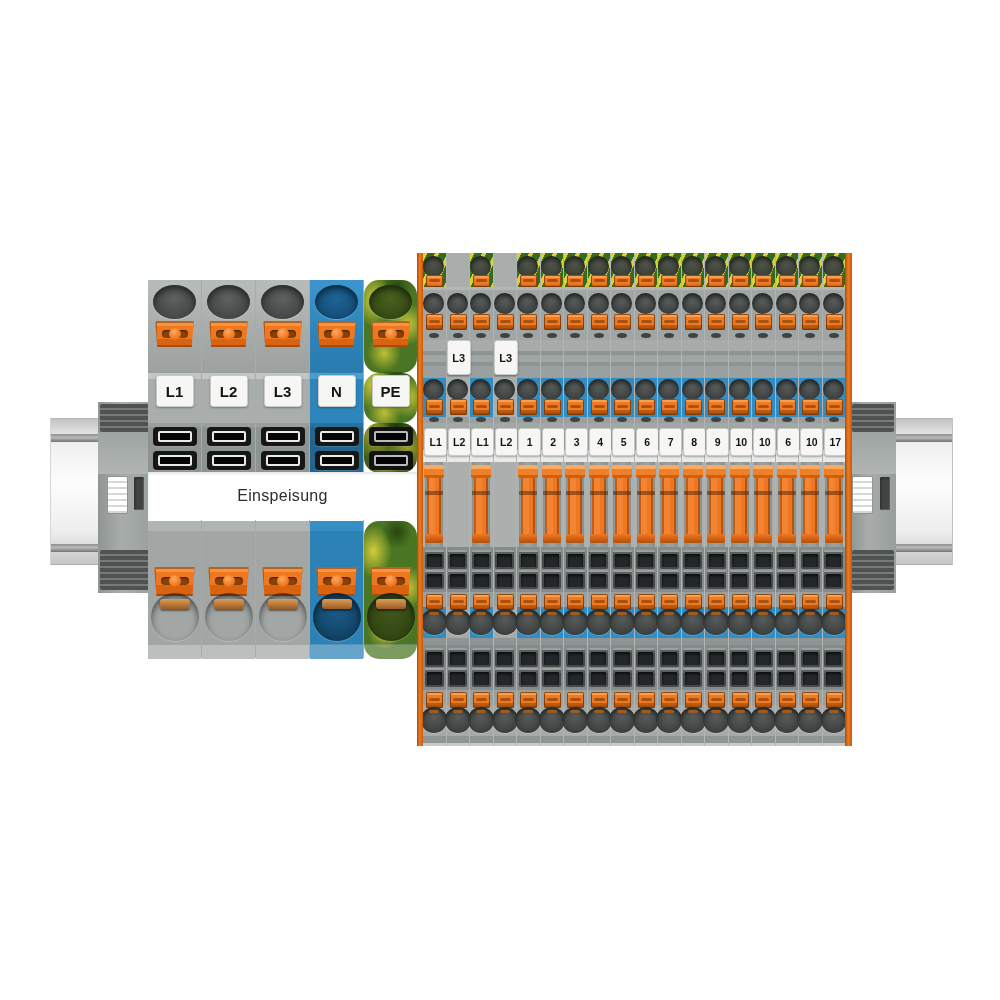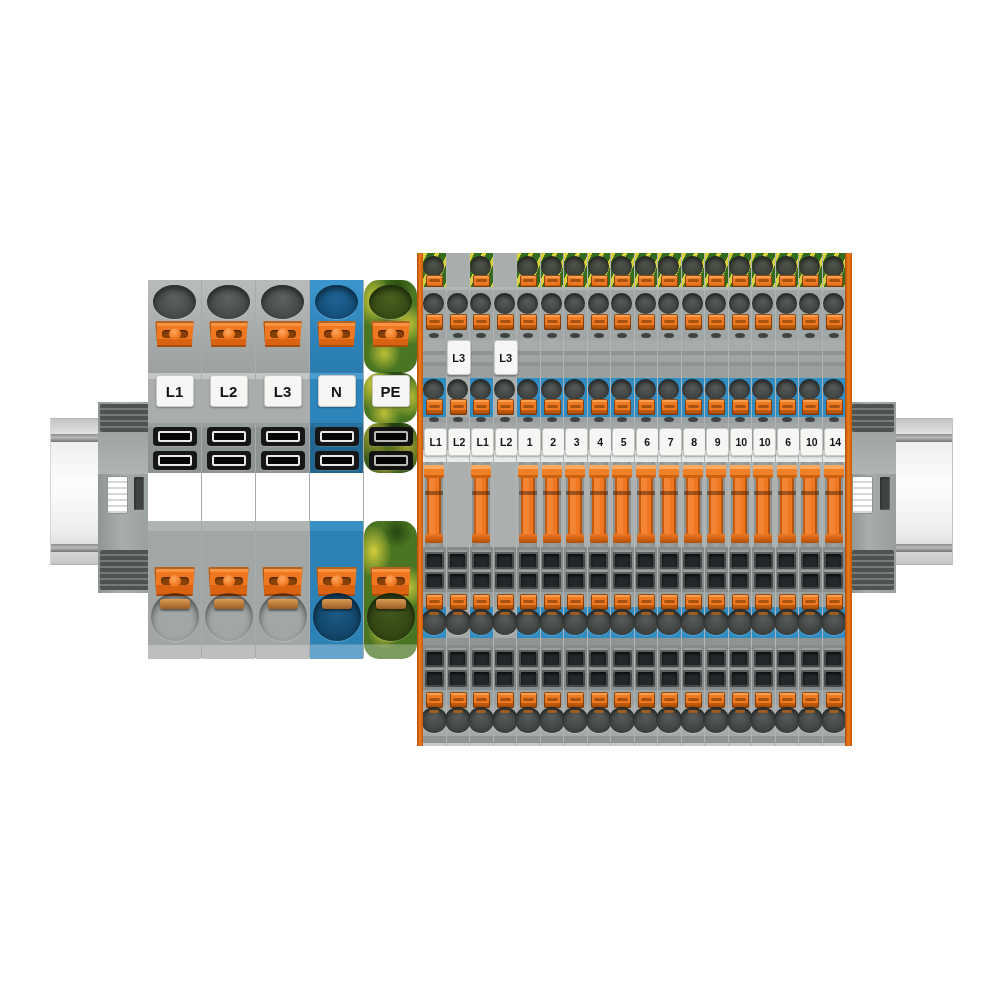--- a/index.html
+++ b/index.html
@@ -347,20 +347,23 @@
             <div class="f-slot"></div>
             <div class="f-knob"></div>
           </div>
           <div class="f-circ">
             <div class="copper"></div>
           </div>
         </div>
       </div>
     </div>
 
+  <div class="strip">
+    <span>Einspeisung</span>
+  </div>
 
   <div class="group dist">
     <div class="endplate ep-left"></div>
     <div class="cols" id="dist-cols">
         <div class="rcol full">
           <div class="r-sec r-pe">
             <div class="r-circ"></div>
             <div class="r-mini"></div>
           </div>
           <div class="r-sec r-mid">
@@ -1087,21 +1090,21 @@
             <div class="r-mini"></div>
             <div class="r-dot"></div>
           </div>
           <div class="r-sec r-band"></div>
           <div class="r-sec r-blue">
             <div class="r-circ"></div>
             <div class="r-mini"></div>
             <div class="r-dot"></div>
           </div>
           <div class="r-sec r-label">
-            <div class="chip r-chip">14</div>
+            <div class="chip r-chip">17</div>
           </div>
           <div class="r-sec r-leversec">
             <div class="r-channel"></div>
             <div class="r-biglever">
               <div class="r-lfoot"></div>
             </div>
           </div>
           <div class="r-sec r-socks">
             <div class="rsock"></div>
             <div class="rsock"></div>

